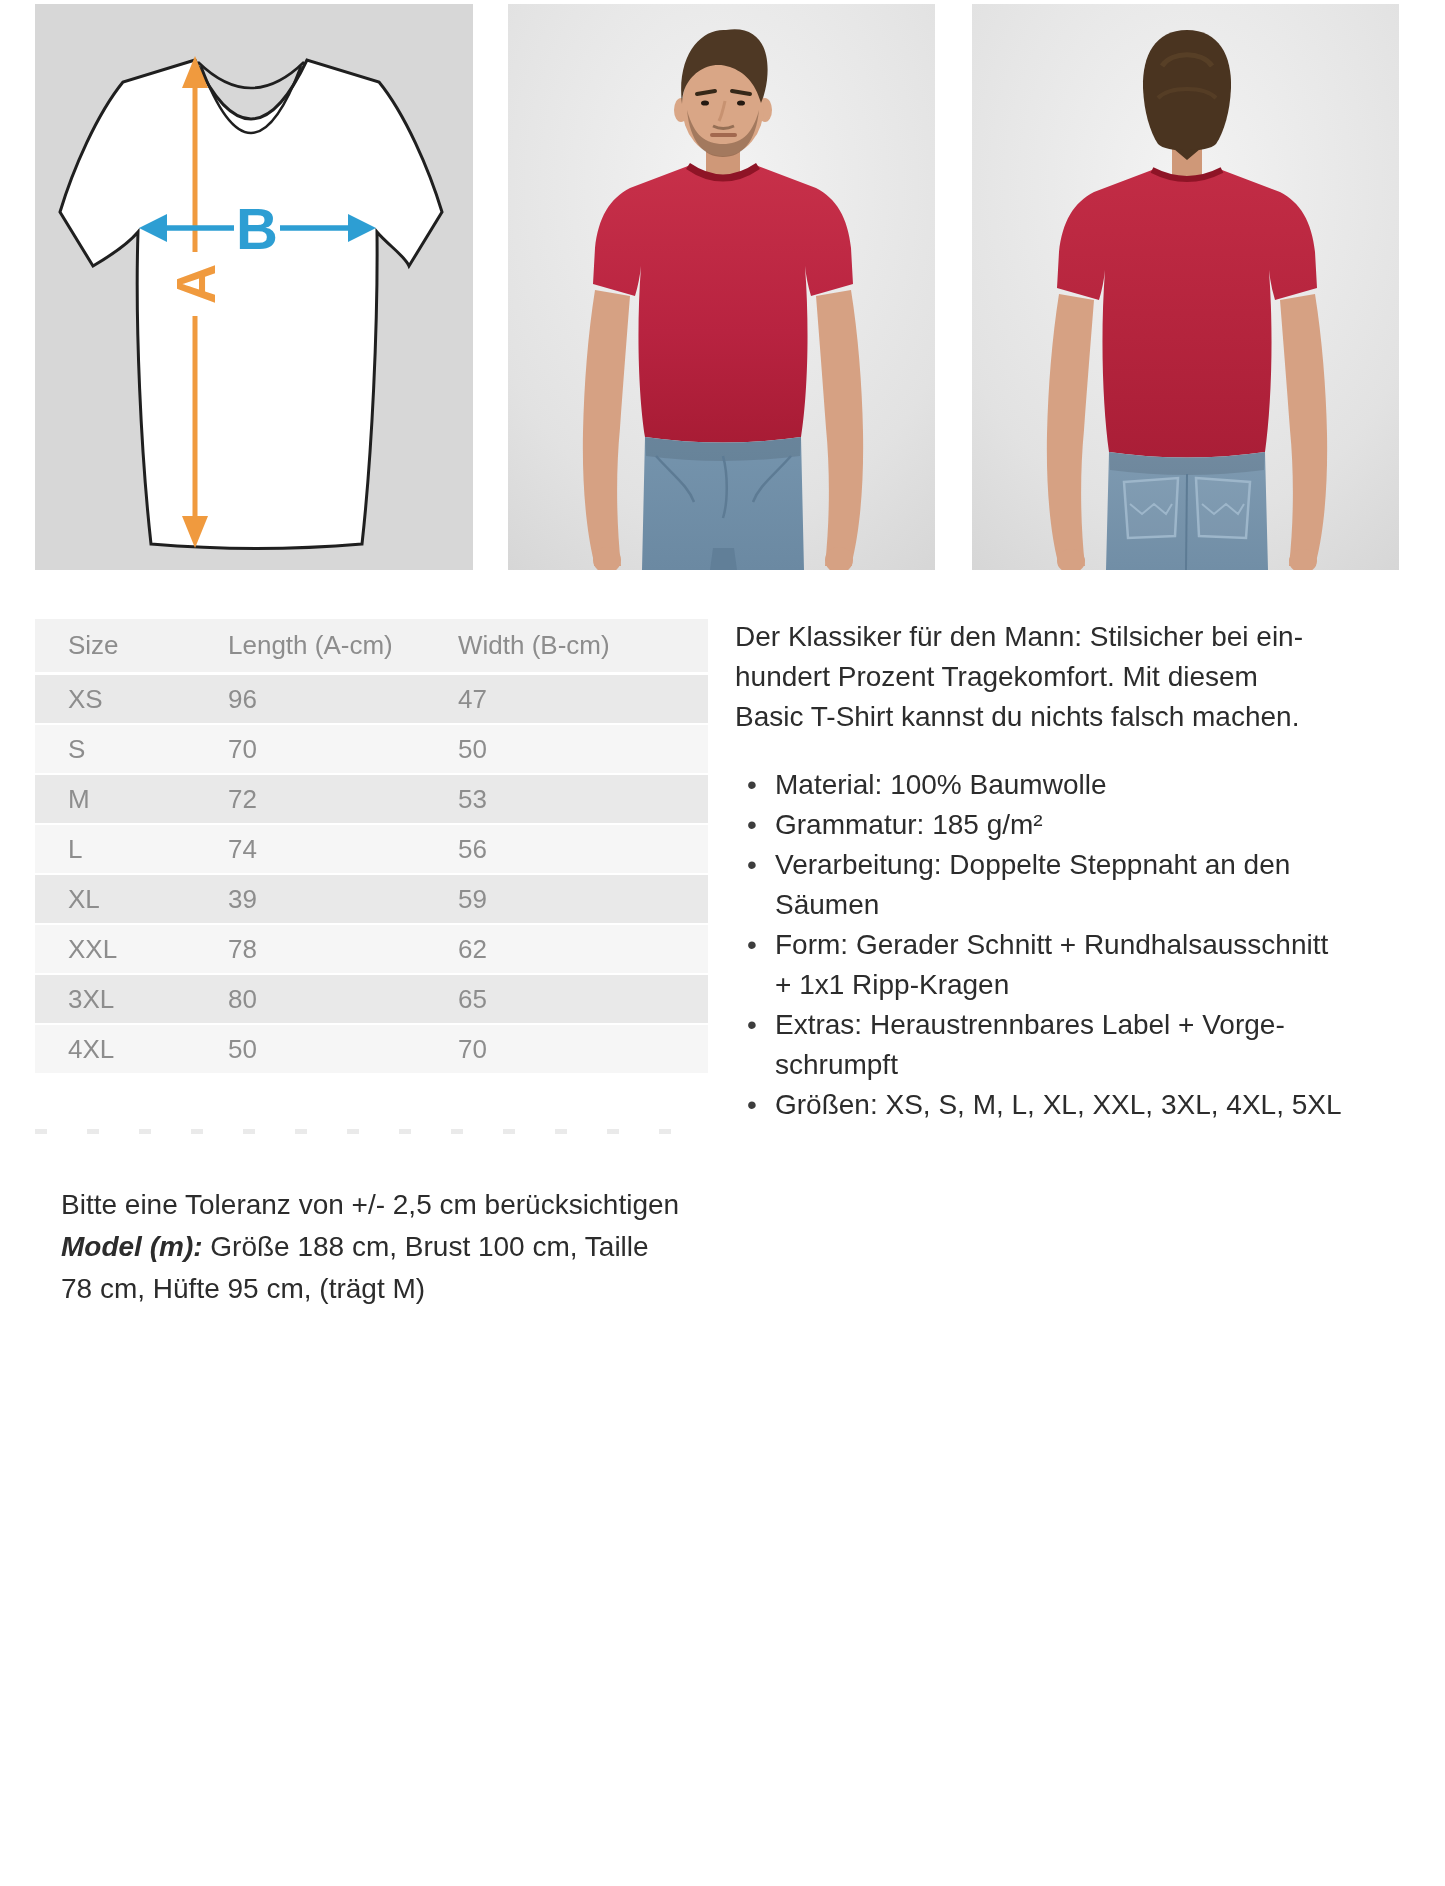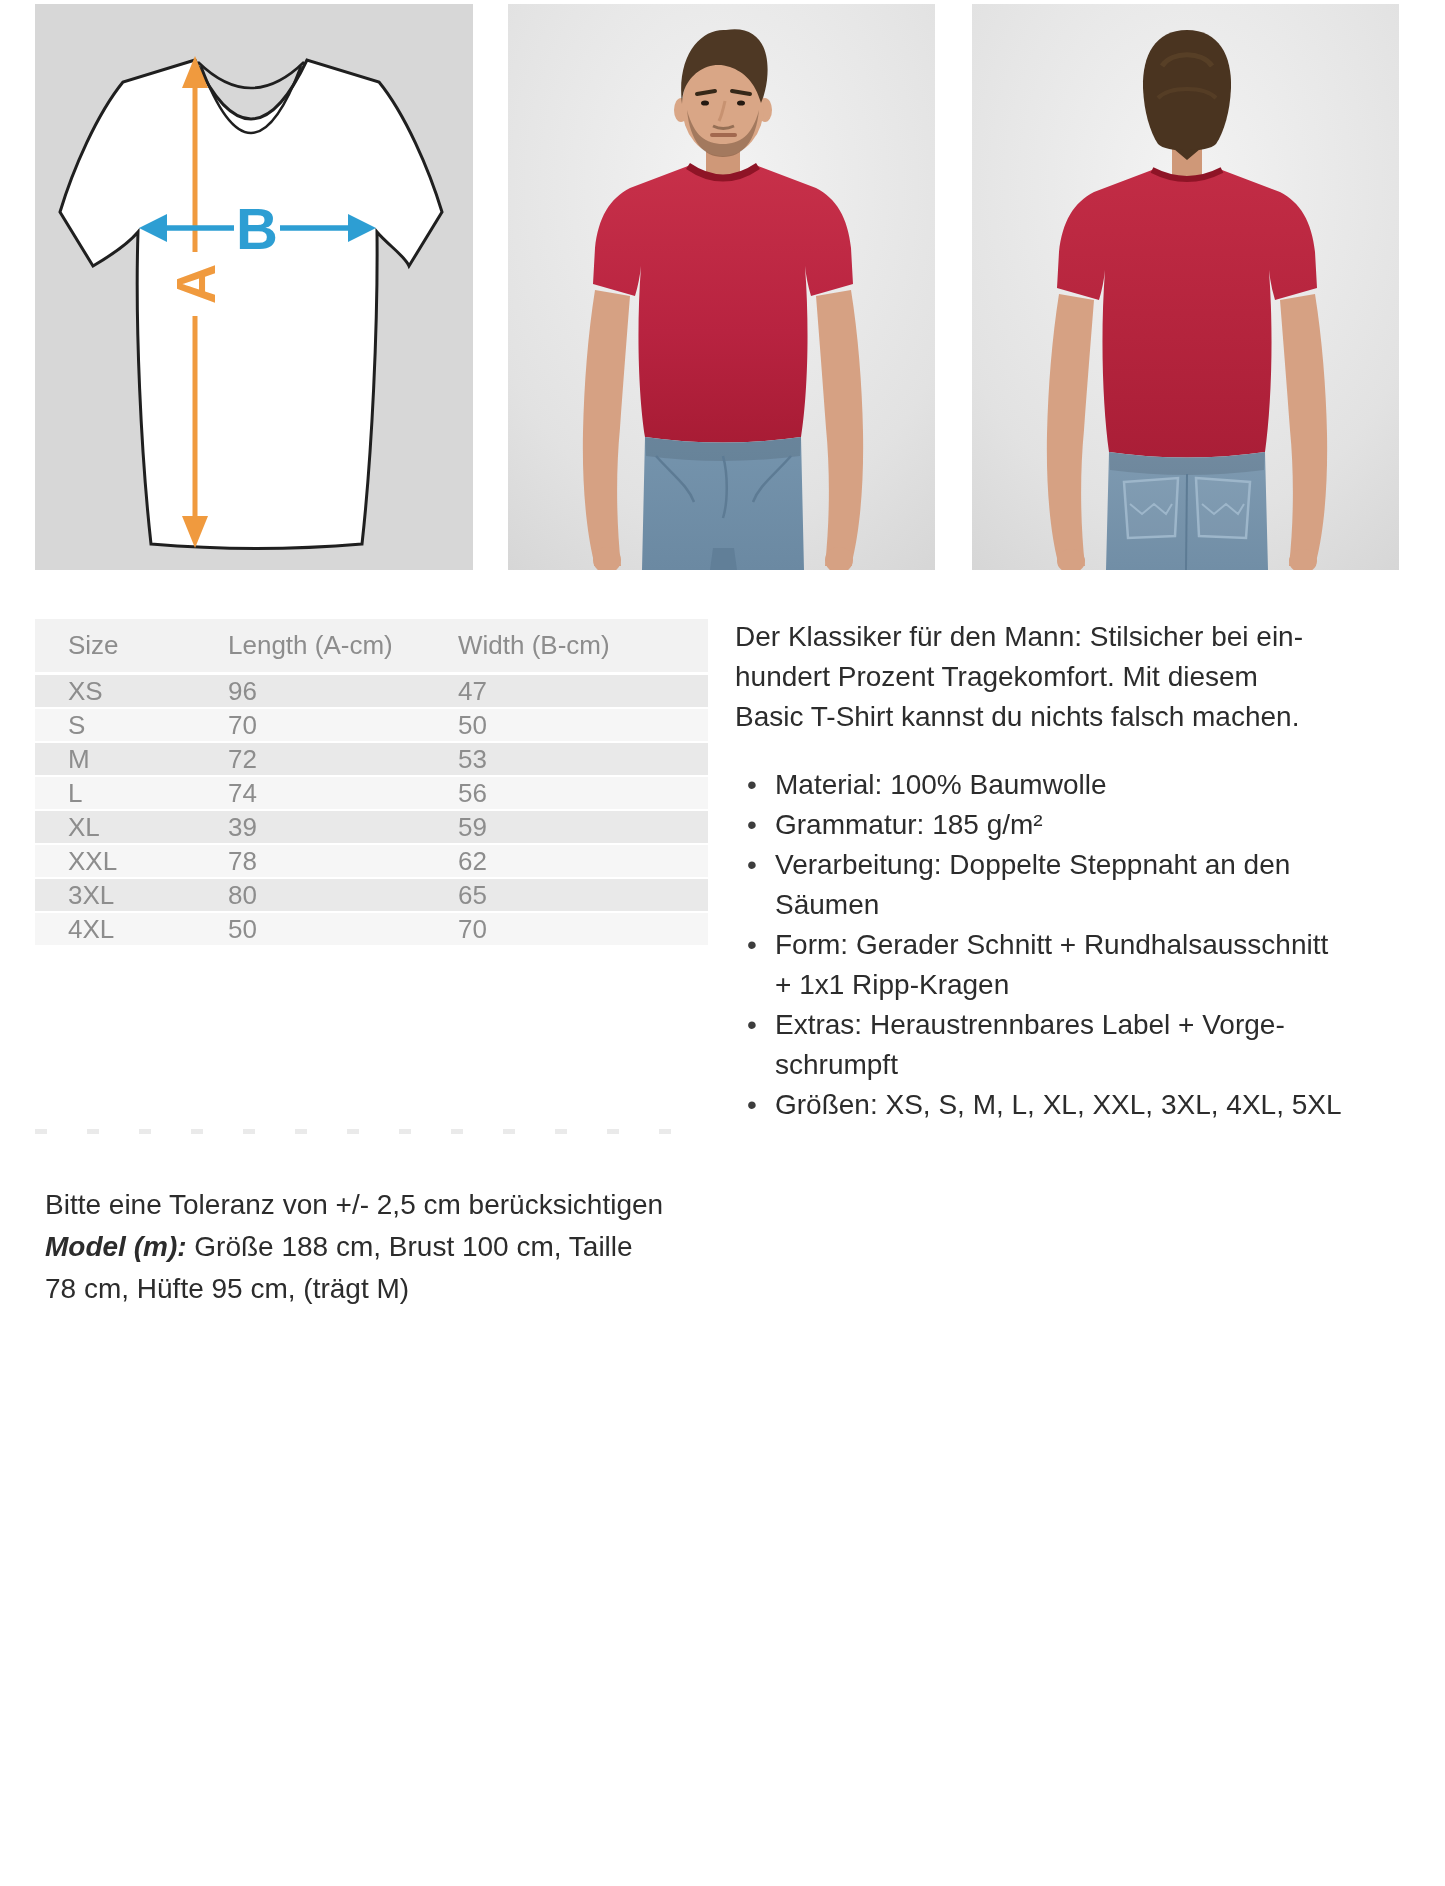--- a/index.html
+++ b/index.html
@@ -9,40 +9,40 @@
   }
   
   .panel { position:absolute; top:4px; height:566px; }
   .panel-diagram { left:35px; width:438px; background:#d7d7d7; }
   .panel-photo-front { left:508px; width:427px; }
   .panel-photo-back { left:972px; width:427px; }
   .panel svg { display:block; }
 
   
   .size-table { position:absolute; left:35px; top:619px; width:673px; font-size:26px; color:#8d8d8d; }
-  .t-row { display:grid; grid-template-columns:193px 230px 250px; align-items:center; height:32px; margin-bottom:2px; }
+  .t-row { display:grid; grid-template-columns:193px 230px 250px; align-items:center; height:48px; margin-bottom:2px; }
   .t-row.head { height:53px; margin-bottom:3px; background:#f2f2f2; }
   .t-row .c1 { padding-left:33px; }
   .t-row.odd  { background:#e9e9e9; }
   .t-row.even { background:#f6f6f6; }
   .cutoff-strip {
     position:absolute; left:35px; top:1129px; width:673px; height:5px;
     background:repeating-linear-gradient(90deg,#d9d9d9 0 12px,#ffffff 12px 52px);
     opacity:.55;
   }
 
   
   .description { position:absolute; left:735px; top:617px; width:720px; color:#2c2c2c; font-size:28px; line-height:40px; }
   .description .intro { margin:0 0 28px 0; white-space:pre-line; }
   .spec-list { list-style:none; margin:0; padding:0; }
   .spec-list li { position:relative; padding-left:40px; white-space:pre-line; }
   .spec-list li::before { content:"\2022"; position:absolute; left:12px; top:0; color:#3d3d3d; }
 
   
-  .footnote { position:absolute; left:45px; top:1184px; width:680px; color:#2c2c2c; font-size:28px; line-height:42px; }
+  .footnote { position:absolute; left:61px; top:1184px; width:680px; color:#2c2c2c; font-size:28px; line-height:42px; }
   .footnote p { margin:0; white-space:pre-line; }
   .footnote strong { font-weight:bold;font-style:italic; }
 
   .diagram-svg text { font-weight:bold; font-family:"Liberation Sans","DejaVu Sans",sans-serif; }
 </style>
 </head>
 <body>
 
 <div class="canvas">
 

